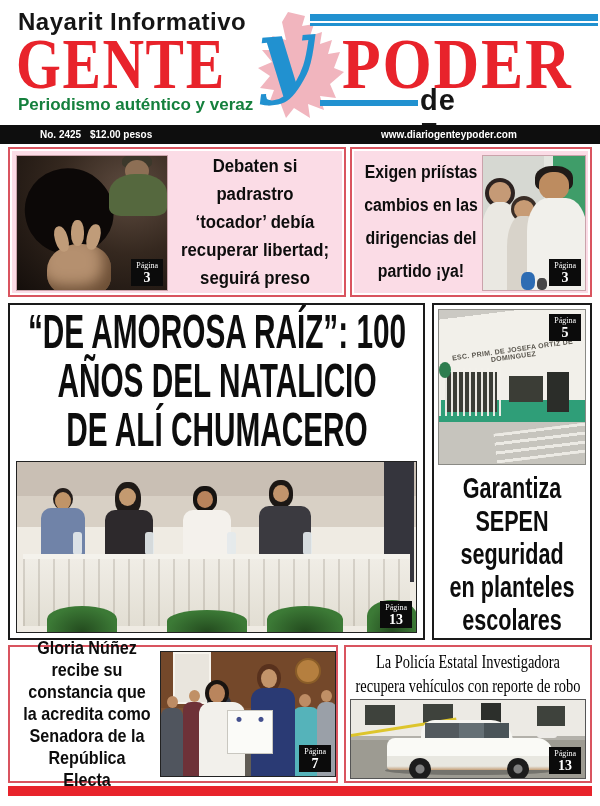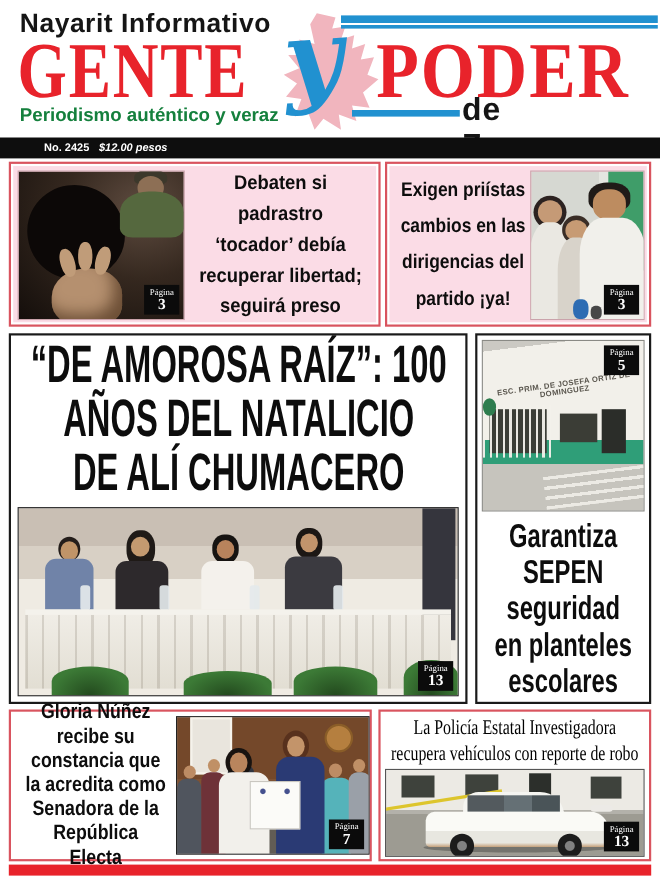--- a/index.html
+++ b/index.html
@@ -20,21 +20,21 @@
              background:linear-gradient(180deg, var(--brand_blue,#2191D0) 0 7px, #fff 7px 9px, var(--brand_blue,#2191D0) 9px 12px); }
   .bar-mid { position:absolute; left:320px; top:100px; width:98px; height:6px; background:var(--brand_blue,#2191D0); }
   .tagline { position:absolute; left:18px; top:95px; font-size:17px; font-weight:bold; color:#15803d; }
   .region { position:absolute; left:420px; top:84px; font-size:29px; font-weight:bold; letter-spacing:1px; color:#151515; }
 
   
   .infobar { position:absolute; left:0; top:125px; width:600px; height:19px; background:#0e0e0e; color:#fff;
              font-size:10px; font-weight:bold; line-height:19px; }
   .infobar span { position:absolute; white-space:nowrap;margin-left:28px; }
   .ib-issue { left:12px; }
-  .ib-price { left:62px; font-style:italic; }
+  .ib-price { left:62px; }
   .ib-director { left:158px; }
   .ib-site { left:353px; }
   .ib-date { right:10px; }
 
   
   .panel { position:absolute; background:#fff; }
   .panel.red { border:2px solid var(--border_red,#D9545F); }
   .panel.black { border:2px solid #1a1a1a; }
   .pinkfill { position:absolute; inset:2px; background:var(--panel_pink,#FBDCE6); }
 
@@ -198,20 +198,21 @@
     <div class="bar-top"></div>
     <div class="title-poder">PODER</div>
     <div class="bar-mid"></div>
     <div class="region">de Zamorano</div>
     <div class="tagline">Periodismo auténtico y veraz</div>
   </header>
 
   <div class="infobar">
     <span class="ib-issue">No. 2425</span>
     <span class="ib-price">$12.00 pesos</span>
+    <span class="ib-site">www.diariogenteypoder.com</span>
   </div>
 
   <section class="panel red p-debaten">
     <div class="pinkfill"></div>
     <div class="photo ph-abuse">
       <div class="ab-head"></div>
       <div class="ab-cap"></div>
       <div class="ab-fighead"></div>
       <div class="ab-figure"></div>
       <div class="ab-hand"></div>

